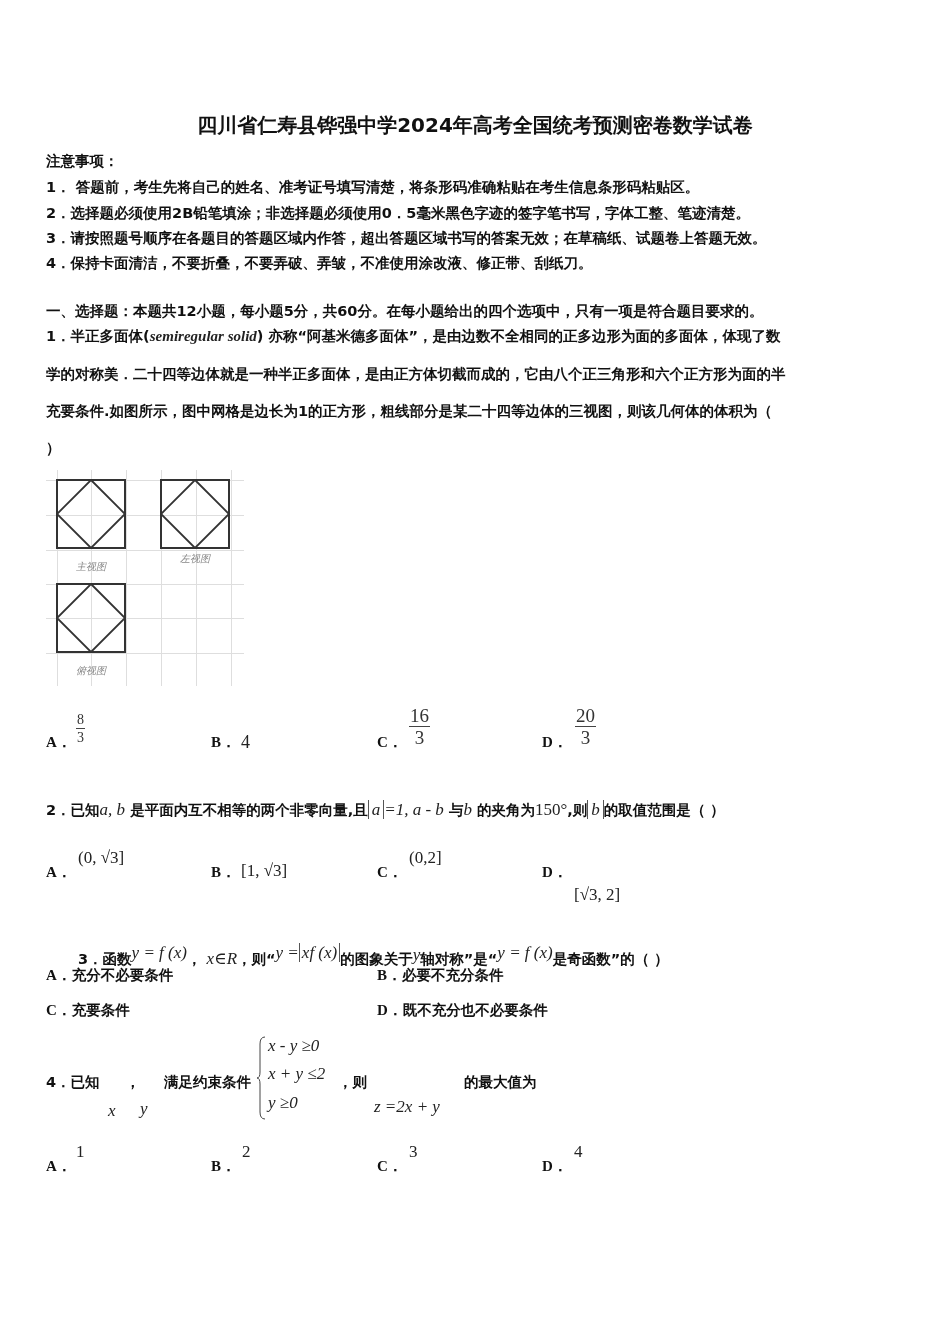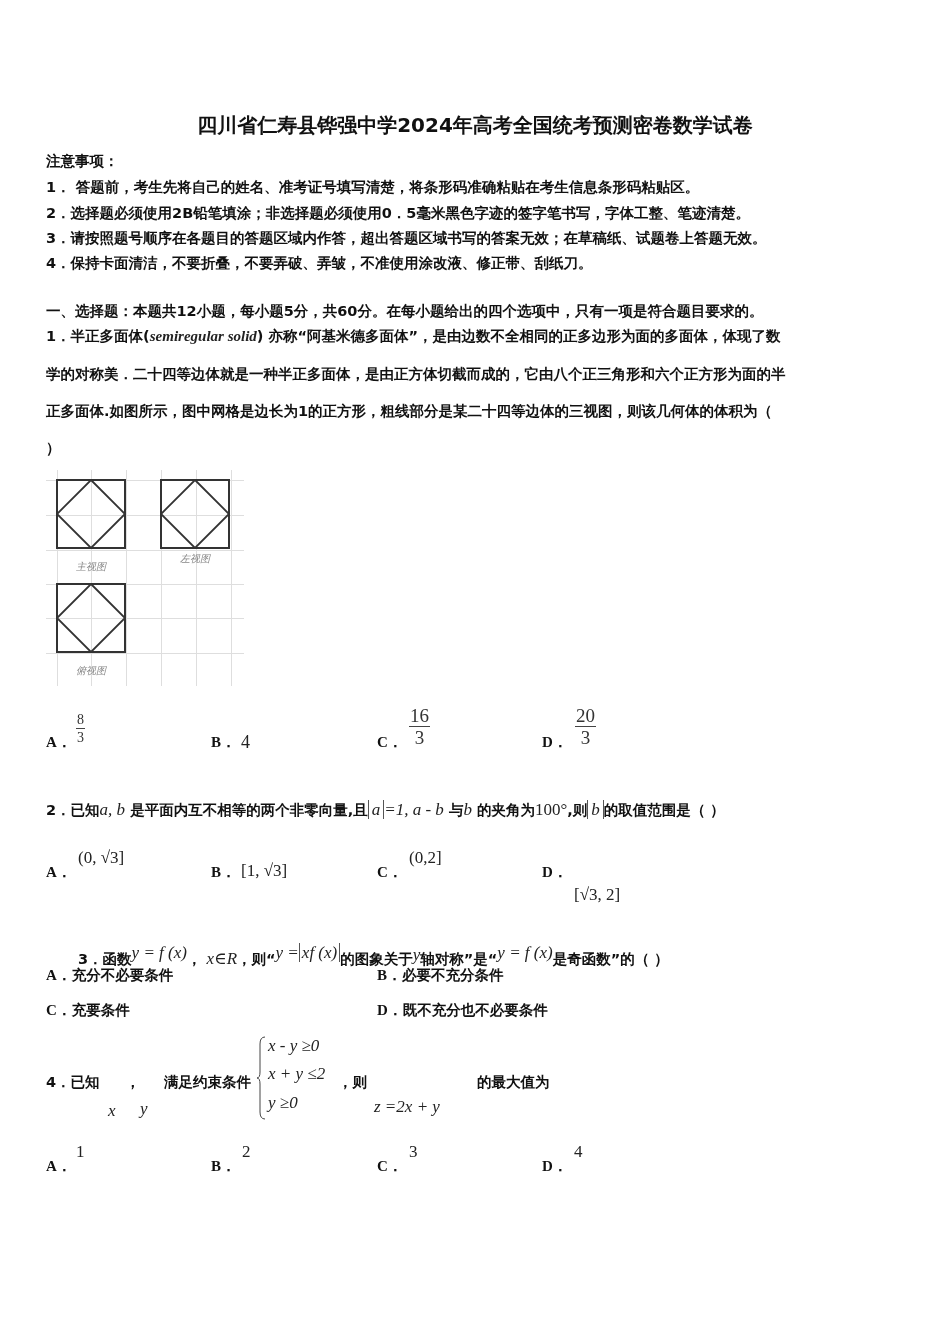--- a/index.html
+++ b/index.html
@@ -34,21 +34,21 @@
 <div class="abs note" style="top:204px;">2．选择题必须使用2B铅笔填涂；非选择题必须使用0．5毫米黑色字迹的签字笔书写，字体工整、笔迹清楚。</div>
 <div class="abs note" style="top:229px;">3．请按照题号顺序在各题目的答题区域内作答，超出答题区域书写的答案无效；在草稿纸、试题卷上答题无效。</div>
 <div class="abs note" style="top:254px;">4．保持卡面清洁，不要折叠，不要弄破、弄皱，不准使用涂改液、修正带、刮纸刀。</div>
 
 <div class="abs q" style="top:302px;">一、选择题：本题共12小题，每小题5分，共60分。在每小题给出的四个选项中，只有一项是符合题目要求的。</div>
 
 <div class="abs q" style="top:327px;">
   <span>1．</span><span>半正多面体(</span><span class="math ital" style="font-size:15px;font-weight:bold;">semiregular solid</span><span>) 亦称“阿基米德多面体”，是由边数不全相同的正多边形为面的多面体，体现了数</span>
 </div>
 <div class="abs q" style="top:365px;">学的对称美．二十四等边体就是一种半正多面体，是由正方体切截而成的，它由八个正三角形和六个正方形为面的半</div>
-<div class="abs q" style="top:402px;">正多面体.如图所示，图中网格是边长为1的正方形，粗线部分是某二十四等边体的三视图，则该几何体的体积为（</div>
+<div class="abs q" style="top:402px;">充要条件.如图所示，图中网格是边长为1的正方形，粗线部分是某二十四等边体的三视图，则该几何体的体积为（</div>
 <div class="abs q" style="top:439px;">）</div>
 
 <div class="abs figure">
 
   <div class="glh" style="left:0;width:198px;top:10px;"></div>
   <div class="glh" style="left:0;width:198px;top:45px;"></div>
   <div class="glh" style="left:0;width:198px;top:80px;"></div>
   <div class="glh" style="left:0;width:198px;top:114px;"></div>
   <div class="glh" style="left:0;width:198px;top:148px;"></div>
   <div class="glh" style="left:0;width:198px;top:183px;"></div>
@@ -102,21 +102,21 @@
 </div>
 <div class="abs" style="left:542px;top:708px;">
   <span class="opt-lbl" style="position:relative;top:24px;">D．</span>
   <span class="frac" style="position:absolute;left:33px;top:-2px;">
       <span class="num">20</span>
       <span class="den">3</span>
     </span>
 </div>
 
 <div class="abs q" style="top:800px;">
-  <span>2．</span><span>已知</span><span class="math ital">a, b</span> <span>是平面内互不相等的两个非零向量,且</span><span class="math ital bar">a</span><span class="math ital">=1, a - b</span> <span>与</span><span class="math ital">b</span> <span>的夹角为</span><span class="math">100°</span><span>,则</span><span class="math ital bar">b</span><span>的取值范围是（ ）</span>
+  <span>2．</span><span>已知</span><span class="math ital">a, b</span> <span>是平面内互不相等的两个非零向量,且</span><span class="math ital bar">a</span><span class="math ital">=1, a - b</span> <span>与</span><span class="math ital">b</span> <span>的夹角为</span><span class="math">150°</span><span>,则</span><span class="math ital bar">b</span><span>的取值范围是（ ）</span>
 </div>
 
 <div class="abs" style="left:46px;top:848px;">
   <span class="opt-lbl" style="position:relative;top:14px;">A．</span>
   <span class="math" style="position:absolute;left:32px;top:0;">(0, √3]</span>
 </div>
 <div class="abs" style="left:211px;top:848px;">
   <span class="opt-lbl" style="position:relative;top:14px;">B．</span>
   <span class="math" style="position:absolute;left:30px;top:13px;">[1, √3]</span>
 </div>
@@ -147,21 +147,21 @@
 <div class="abs" style="left:256px;top:1034px;width:90px;height:86px;">
   <svg width="10" height="84" viewBox="0 0 10 84" style="position:absolute;left:0;top:2px;">
     <path d="M9,1 Q4,1 4,8 L4,36 Q4,42 1,42 Q4,42 4,48 L4,76 Q4,83 9,83" fill="none" stroke="#444" stroke-width="1"></path>
   </svg>
   <div class="math ital" style="position:absolute;left:12px;top:2px;">x - y ≥0</div>
   <div class="math ital" style="position:absolute;left:12px;top:30px;">x + y ≤2</div>
   <div class="math ital" style="position:absolute;left:12px;top:59px;">y ≥0</div>
 </div>
 <div class="abs q" style="left:338px;top:1073px;">，则</div>
 <div class="abs math ital" style="left:374px;top:1097px;">z =2x + y</div>
-<div class="abs q" style="left:477px;top:1073px;">的最大值为</div>
+<div class="abs q" style="left:464px;top:1073px;">的最大值为</div>
 
 <div class="abs" style="left:46px;top:1142px;">
   <span class="opt-lbl" style="position:relative;top:14px;">A．</span>
   <span class="math" style="position:absolute;left:30px;top:0;">1</span>
 </div>
 <div class="abs" style="left:211px;top:1142px;">
   <span class="opt-lbl" style="position:relative;top:14px;">B．</span>
   <span class="math" style="position:absolute;left:31px;top:0;">2</span>
 </div>
 <div class="abs" style="left:377px;top:1142px;">

